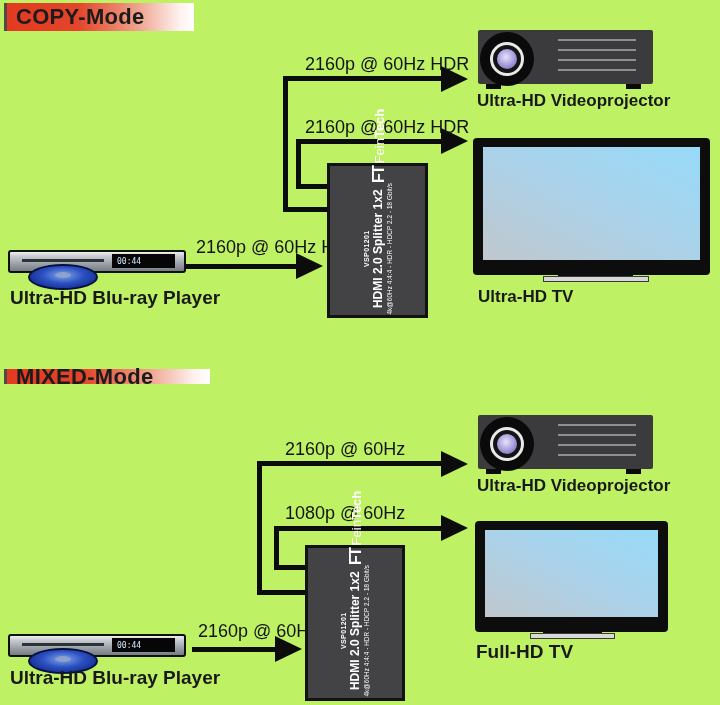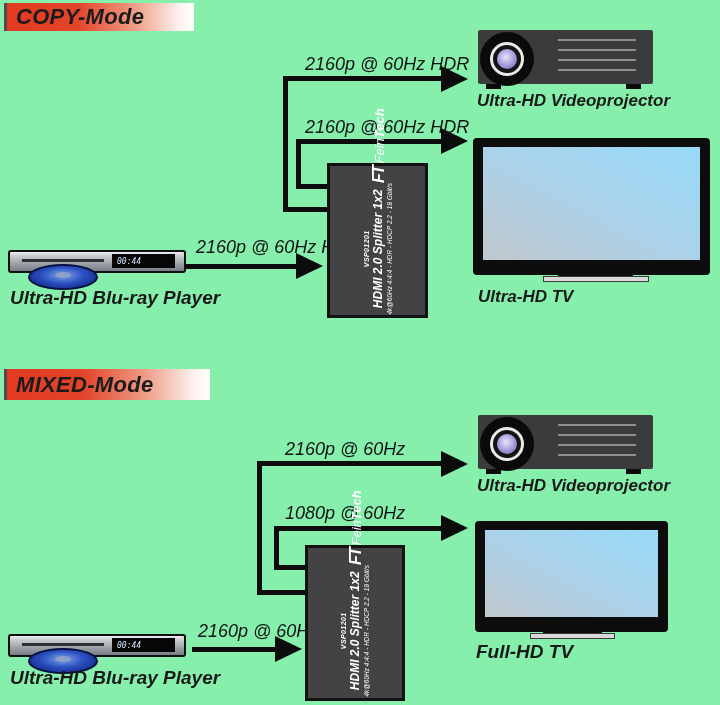--- a/index.html
+++ b/index.html
@@ -1,25 +1,25 @@
 <!DOCTYPE html>
 <html><head>
 <meta charset="utf-8">
 <style>
   html,body { margin:0; padding:0; background:#fff; }
-  #canvas { position:relative; width:720px; height:705px; background:#86efac;
-            font-family:"Liberation Sans", sans-serif; overflow:hidden;font-style:italic; }
+  #canvas { position:relative; width:720px; height:705px; background:#bef264;
+            font-family:"Liberation Sans", sans-serif; overflow:hidden; }
 
   
   .banner { position:absolute; display:flex; align-items:center; padding-left:9px;
             font-size:22px; font-weight:600; color:#1b1b1b; letter-spacing:.3px;
             border-left:3px solid #4e4a48;
             background:linear-gradient(90deg,#e23a20 0%,#e2452b 38%,#ee9c86 68%,#fdf1ee 92%,#ffffff 100%); }
   #banner-copy  { left:4px; top:3px;   width:178px; height:28px; }
-  #banner-mixed { left:4px; top:369px; width:194px; height:31px; }
+  #banner-mixed { left:4px; top:369px; width:194px; height:15px; }
 
   
   .hline,.vline { position:absolute; background:#0c0c0c; }
   .arrowhead { position:absolute; width:0; height:0;
                border-top:13px solid transparent; border-bottom:13px solid transparent;
                border-left:27px solid #0c0c0c; }
   .conn-label { position:absolute; font-size:18px; color:#131313; white-space:nowrap; }
   .device-label { position:absolute; font-size:17px; font-weight:600; color:#191919; white-space:nowrap; }
 
   

